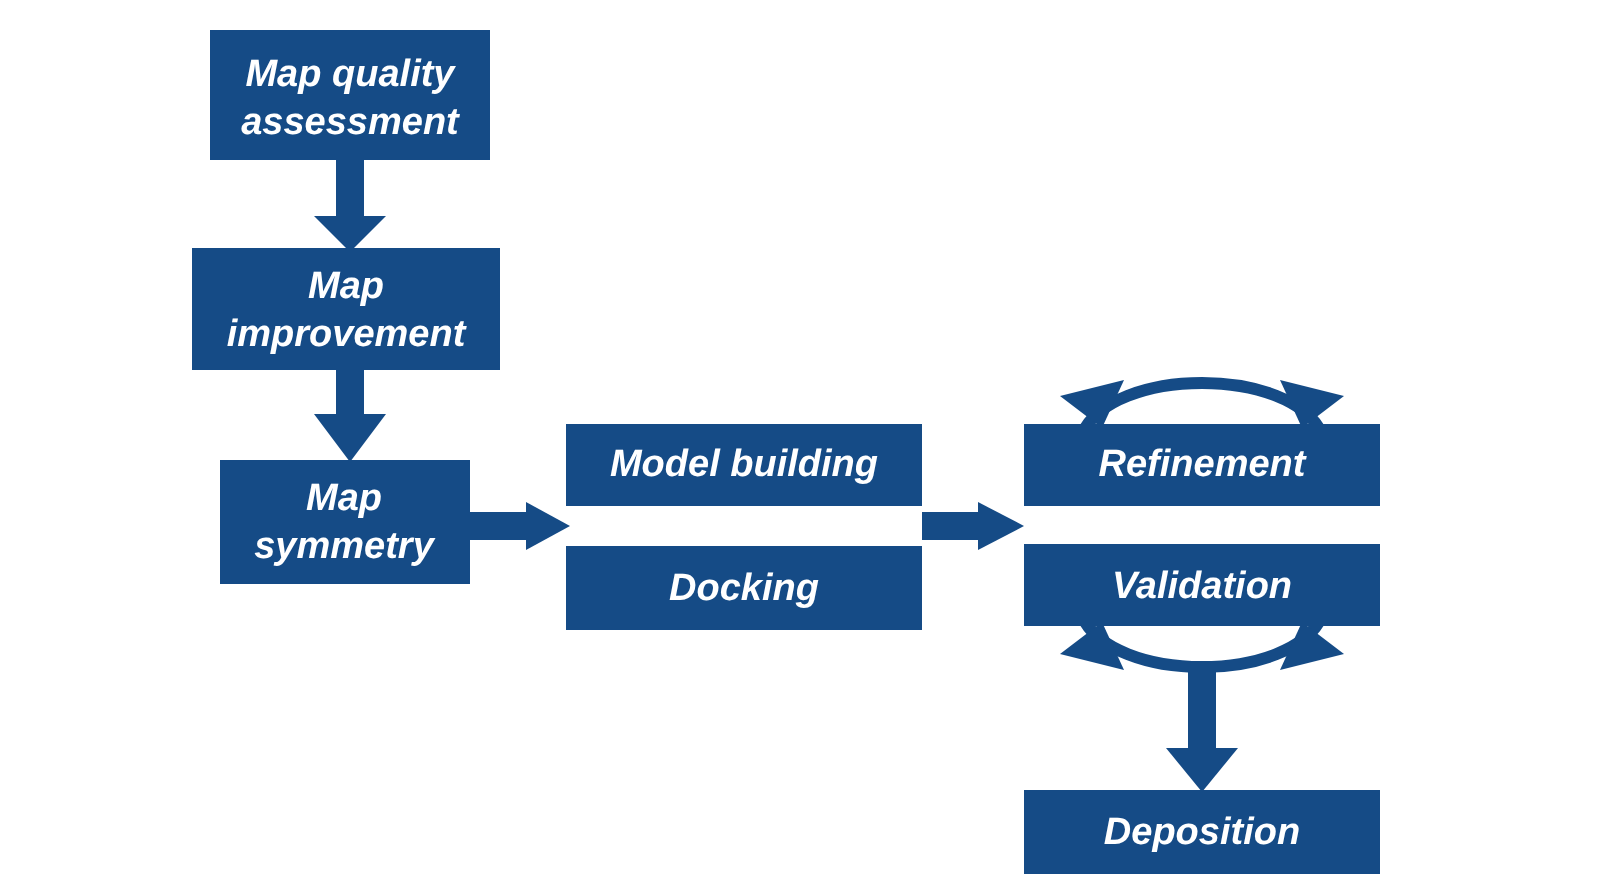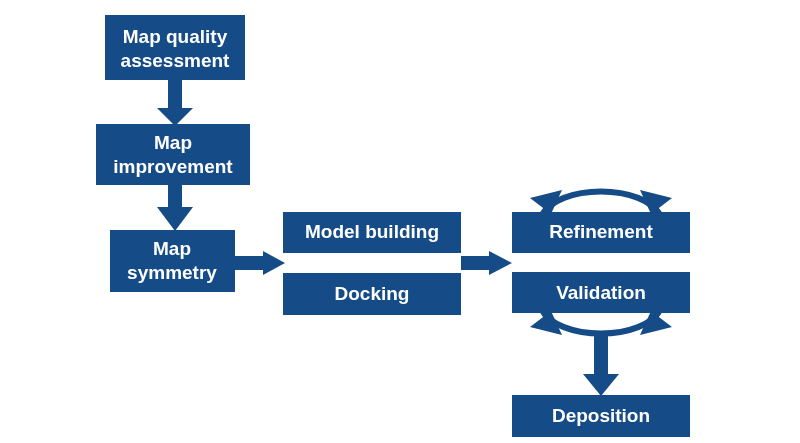--- a/index.html
+++ b/index.html
@@ -11,20 +11,21 @@
     width: 800px;
     height: 443px;
     overflow: hidden;
     font-family: "Liberation Sans", sans-serif;
   }
   #flowchart-root {
     position: relative;
     width: 800px;
     height: 443px;
     background: #ffffff;
+    font-style: italic;
   }
   svg.diagram {
     display: block;
     width: 800px;
     height: 443px;
   }
   .node-box {
     fill: #154B86;
   }
   .node-label {

